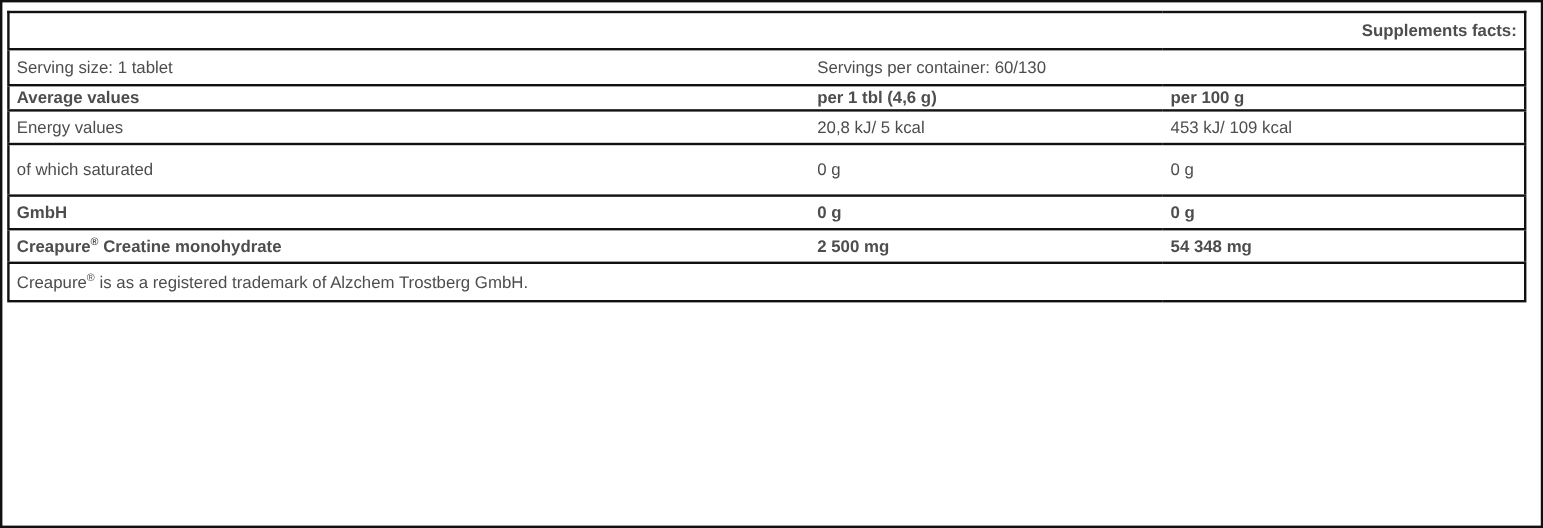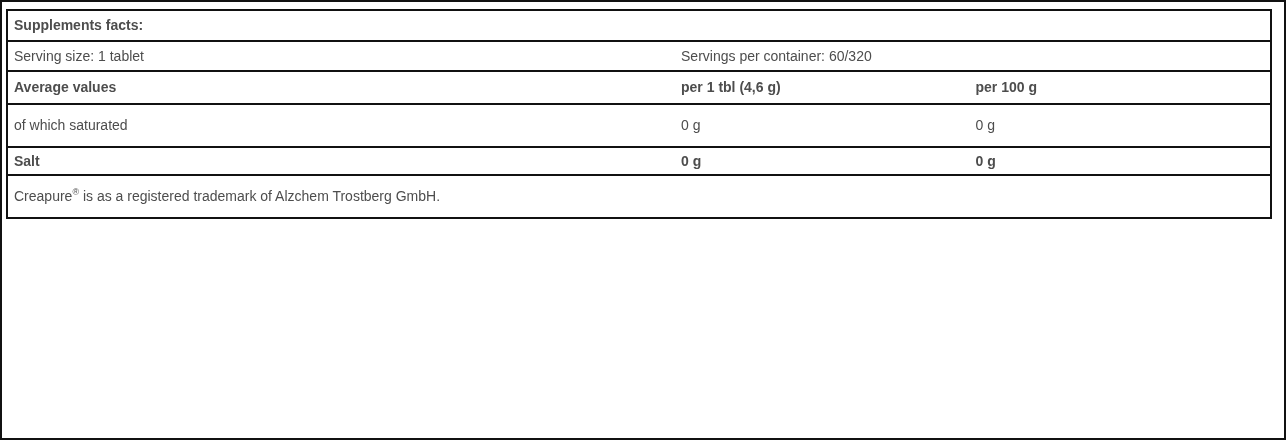--- a/index.html
+++ b/index.html
@@ -32,26 +32,26 @@
     padding: 0 6px;
     font-size: 14px;
     line-height: 1.15;
     vertical-align: middle;
     color: var(--regular-text);
     overflow: hidden;
     white-space: nowrap;
   }
   table.facts tr { border-bottom: 2px solid var(--rule); }
 
-  tr.r-title    { height: 31px; }
+  tr.r-title    { height: 31px; text-align: right; }
   tr.r-serving  { height: 30px; margin-top: 48px; }
-  tr.r-header   { height: 33px; }
+  tr.r-header   { height: 21px; }
   tr.r-data     { height: 28px; }
   tr.r-data.tall{ height: 43px; padding-left: 15px; }
-  tr.r-footnote { height: 43px; border-bottom: none; }
+  tr.r-footnote { height: 32px; border-bottom: none; }
 
   td.b { font-weight: 700; color: var(--bold-text); }
   td.c-title { font-size: 15px; }
   td.top { vertical-align: top; padding-top: 7px; }
   sup { font-size: 9px; line-height: 0; vertical-align: super; }
 </style>
 </head>
 <body>
 
 <div class="screen">
@@ -60,35 +60,45 @@
       <col style="width:667px">
       <col style="width:294px">
       <col style="width:301px">
     </colgroup>
     <tbody>
         <tr class="r-title">
           <td class="b c-title" colspan="3">Supplements facts:</td>
         </tr>
         <tr class="r-serving">
           <td>Serving size: 1 tablet</td>
-          <td colspan="2">Servings per container: 60/320</td>
+          <td colspan="2">Servings per container: 60/130</td>
         </tr>
         <tr class="r-header">
           <td class="b">Average values</td>
           <td class="b">per 1 tbl (4,6 g)</td>
           <td class="b">per 100 g</td>
+        </tr>
+        <tr class="r-data">
+          <td>Energy values</td>
+          <td>20,8 kJ/ 5 kcal</td>
+          <td>453 kJ/ 109 kcal</td>
         </tr>
         <tr class="r-data tall">
           <td class=" top">of which saturated</td>
           <td>0 g</td>
           <td>0 g</td>
         </tr>
         <tr class="r-data">
-          <td class="b">Salt</td>
+          <td class="b">GmbH</td>
           <td class="b">0 g</td>
           <td class="b">0 g</td>
+        </tr>
+        <tr class="r-data">
+          <td class="b"><span>Creapure</span><sup>®</sup><span> Creatine monohydrate</span></td>
+          <td class="b">2 500 mg</td>
+          <td class="b">54 348 mg</td>
         </tr>
         <tr class="r-footnote">
           <td colspan="3"><span>Creapure</span><sup>®</sup><span> is as a registered trademark of Alzchem Trostberg GmbH.</span></td>
         </tr>
       </tbody>
   </table>
 </div>
 
 </body></html>

